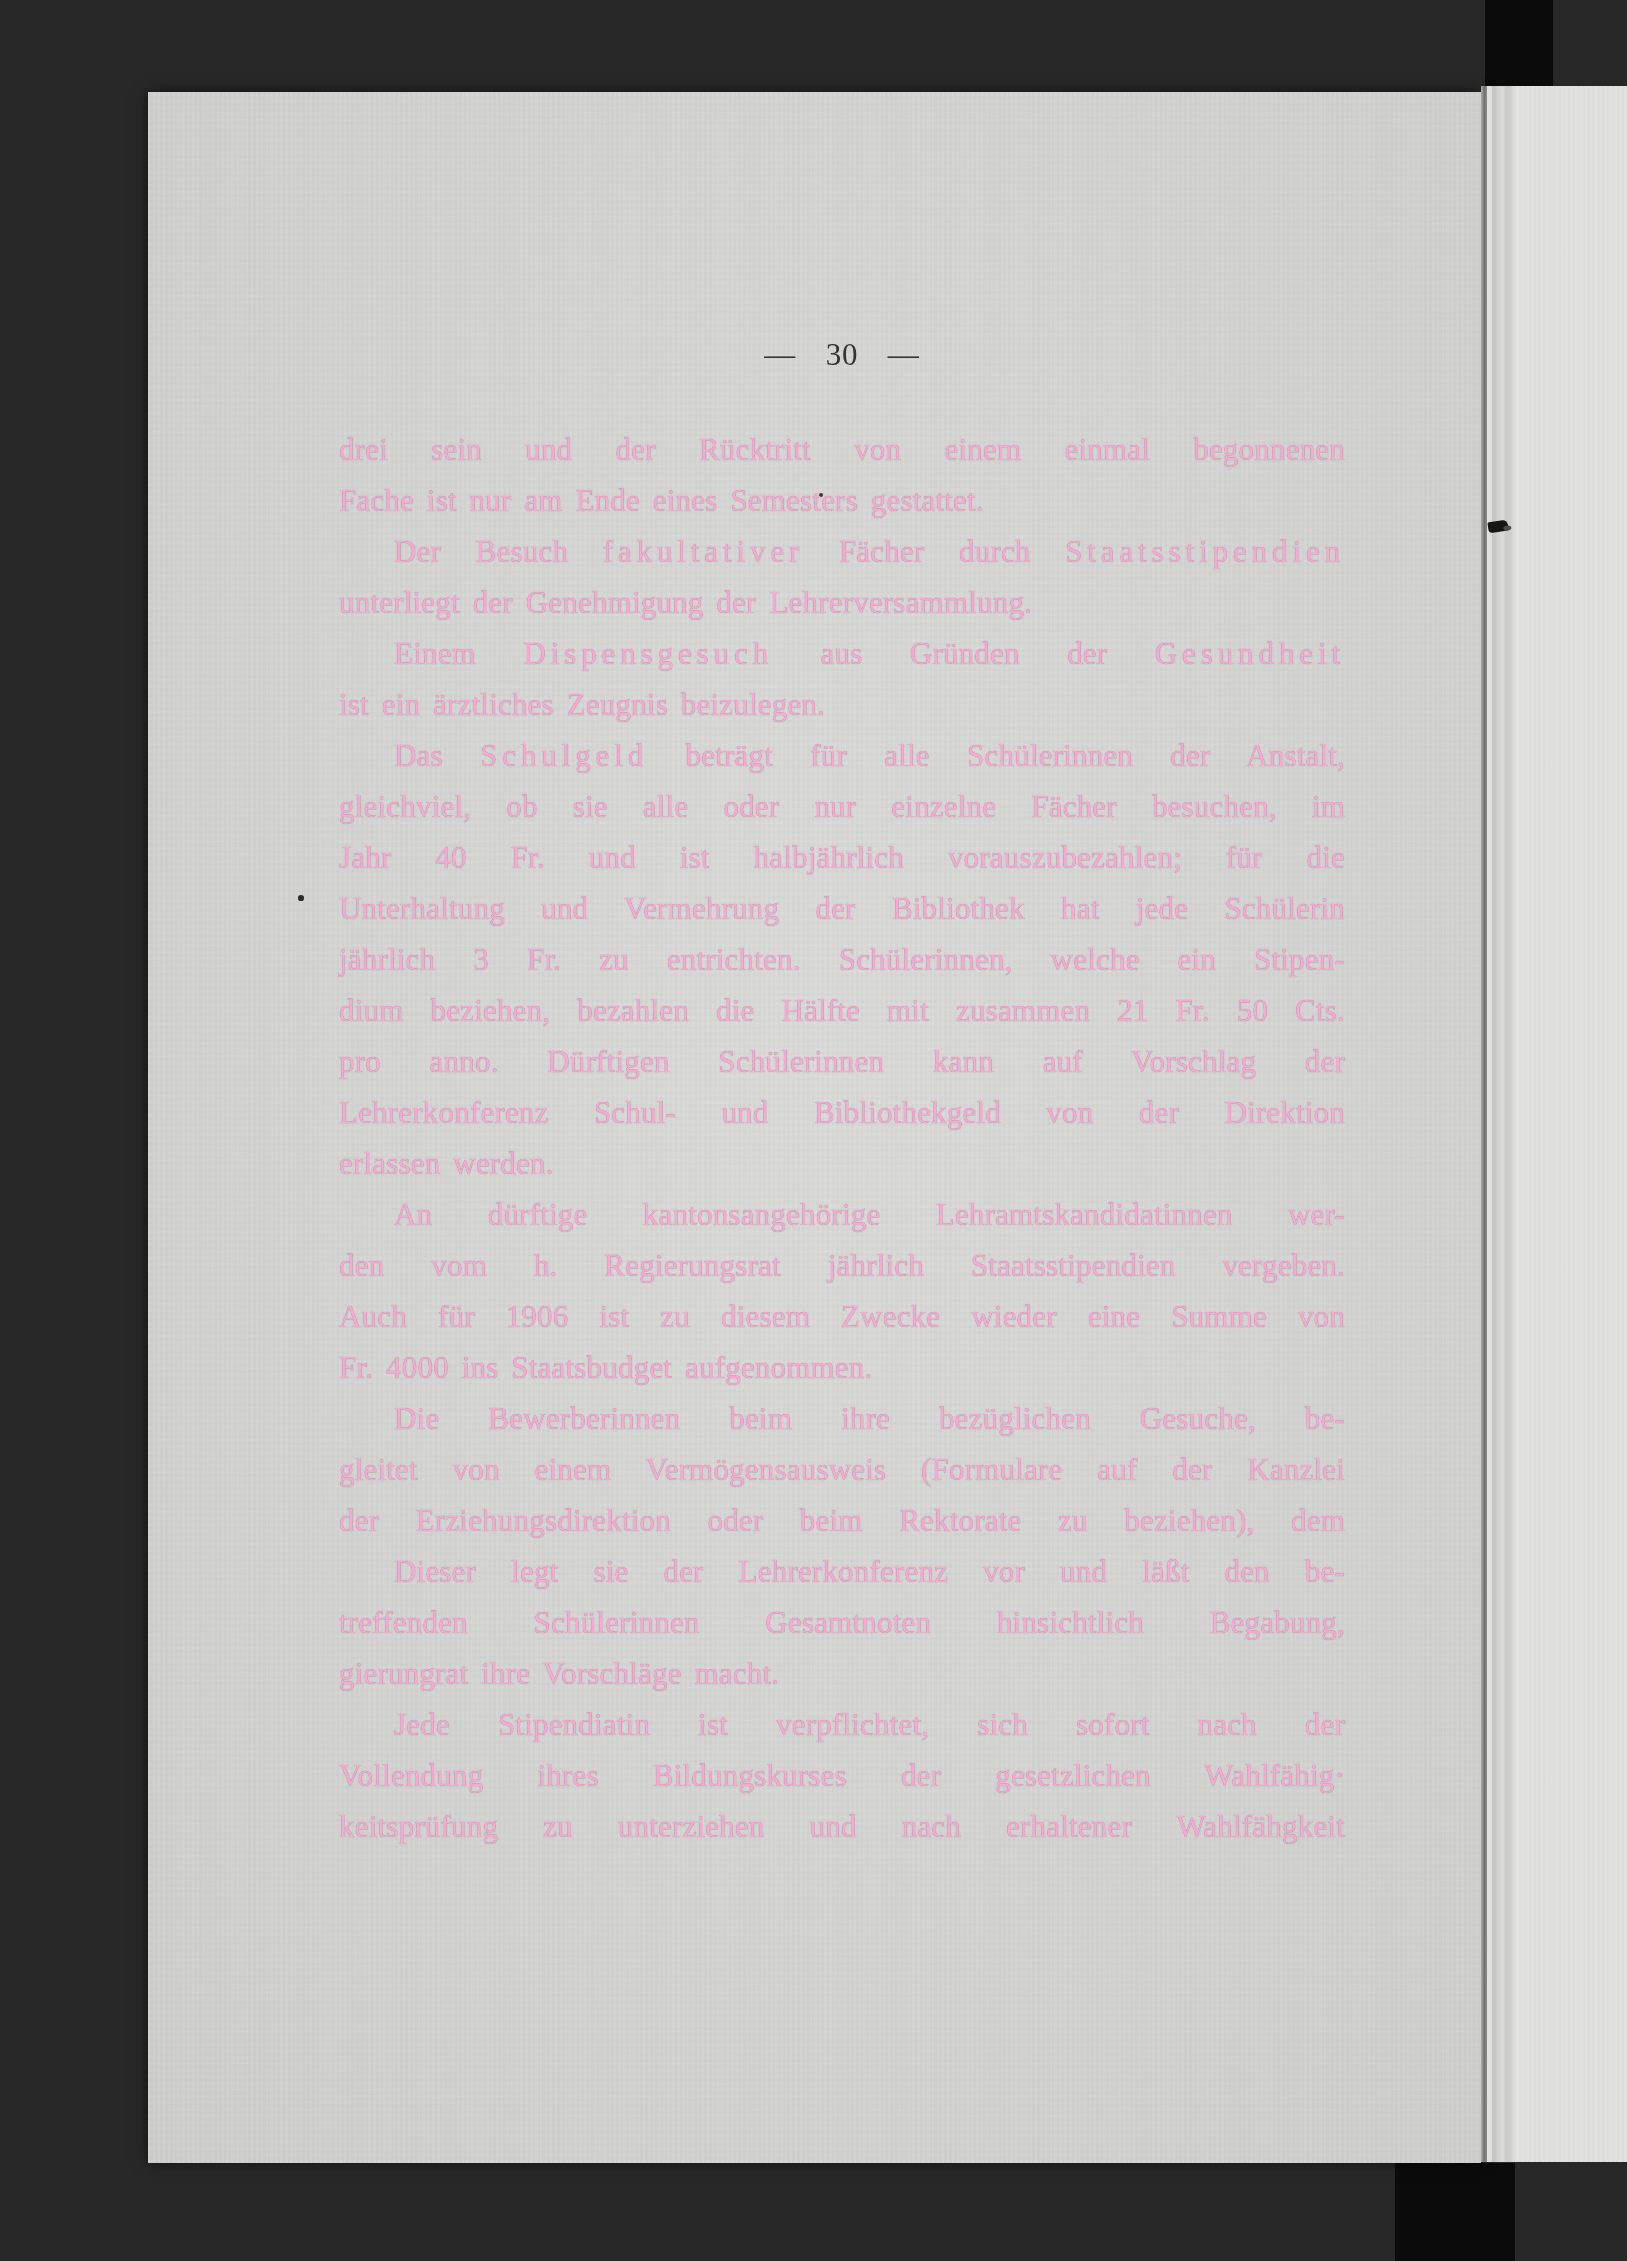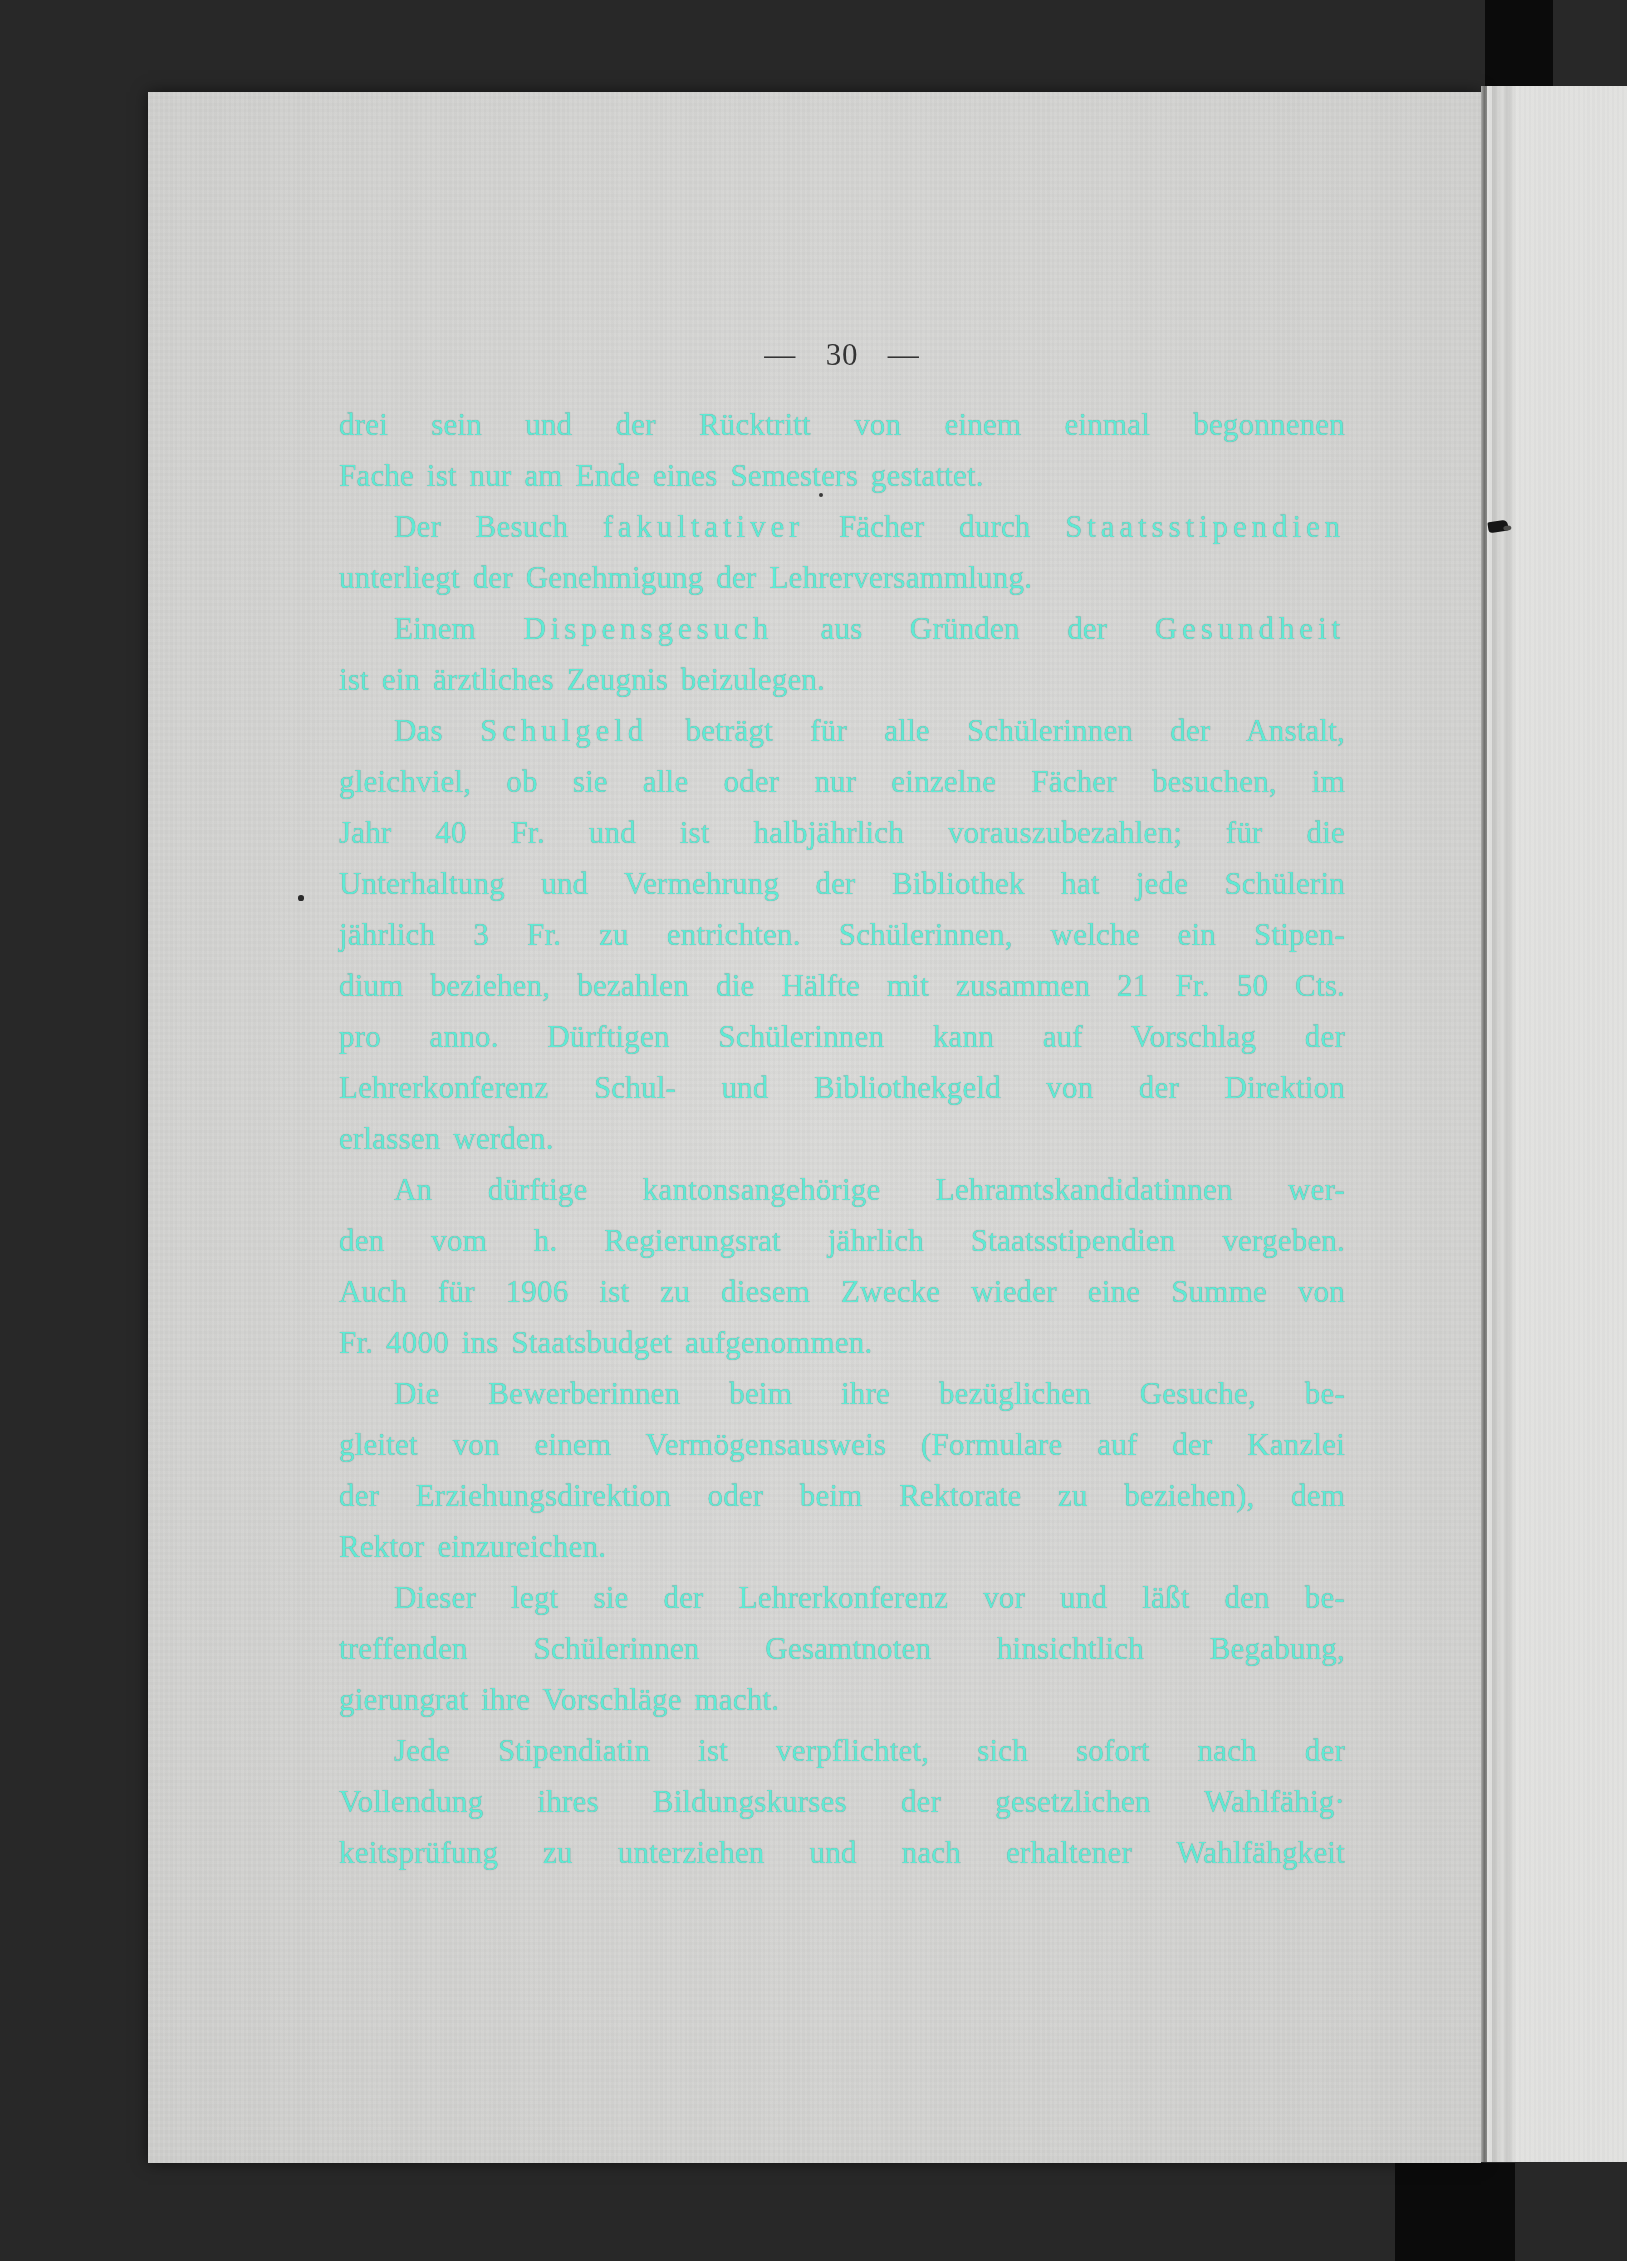--- a/index.html
+++ b/index.html
@@ -34,21 +34,21 @@
   .speck-margin{left:298px;top:895px;width:5.7px;height:5.7px;}
   .speck-period{left:819px;top:493px;width:4.1px;height:4.1px;background:#3a3a3a;}
   .fold-tear{position:absolute;left:1488px;top:521px;width:19.5px;height:10.6px;
              background:#161616;border-radius:1.6px 4.9px 2.4px 4.1px;transform:rotate(-8deg);}
   .fold-tear::after{content:"";position:absolute;left:14.7px;top:5.7px;width:8.1px;height:5.7px;
              background:#4c4c4a;border-radius:50%;}
   
   .page-number{position:absolute;left:339px;top:337px;width:1006px;height:42px;
                text-align:center;font-size:31px;color:#343434;word-spacing:21px;
                letter-spacing:0.8px;}
-  .text-block{position:absolute;left:339px;top:399px;width:1006px;color:#5eead4;
+  .text-block{position:absolute;left:339px;top:424px;width:1006px;color:#f9a8d4;
               font-size:31px;}
   .line{height:51px;line-height:51px;white-space:nowrap_off;
         text-align:justify;text-align-last:justify;letter-spacing:0.2px;
         text-shadow:0 0 0.8px rgba(46,46,46,.55);}
   .line.indent{text-indent:55px;}
   .line.end{text-align:center;text-align-last:left;word-spacing:4.9px;}
   .sperr{letter-spacing:4.9px;margin-top:19px;}
 </style>
 </head>
 <body>
@@ -84,21 +84,20 @@
       <div class="line"><span>pro anno.  Dürftigen Schülerinnen kann auf Vorschlag der</span></div>
       <div class="line"><span>Lehrerkonferenz Schul- und Bibliothekgeld von der Direktion</span></div>
       <div class="line end"><span>erlassen werden.</span></div>
       <div class="line indent"><span>An dürftige kantonsangehörige Lehramtskandidatinnen wer-</span></div>
       <div class="line"><span>den vom h. Regierungsrat jährlich Staatsstipendien vergeben.</span></div>
       <div class="line"><span>Auch für 1906 ist zu diesem Zwecke wieder eine Summe von</span></div>
       <div class="line end"><span>Fr. 4000 ins Staatsbudget aufgenommen.</span></div>
       <div class="line indent"><span>Die Bewerberinnen beim ihre bezüglichen Gesuche, be-</span></div>
       <div class="line"><span>gleitet von einem Vermögensausweis (Formulare auf der Kanzlei</span></div>
       <div class="line"><span>der Erziehungsdirektion oder beim Rektorate zu beziehen), dem</span></div>
-      <div class="line end"><span>Rektor einzureichen.</span></div>
       <div class="line indent"><span>Dieser legt sie der Lehrerkonferenz vor und läßt den be-</span></div>
       <div class="line"><span>treffenden Schülerinnen Gesamtnoten hinsichtlich Begabung,</span></div>
       <div class="line end"><span>gierungrat ihre Vorschläge macht.</span></div>
       <div class="line indent"><span>Jede Stipendiatin ist verpflichtet, sich sofort nach der</span></div>
       <div class="line"><span>Vollendung ihres Bildungskurses der gesetzlichen Wahlfähig·</span></div>
       <div class="line"><span>keitsprüfung zu unterziehen und nach erhaltener Wahlfähgkeit</span></div>
     </div>
 
 </div>
 

